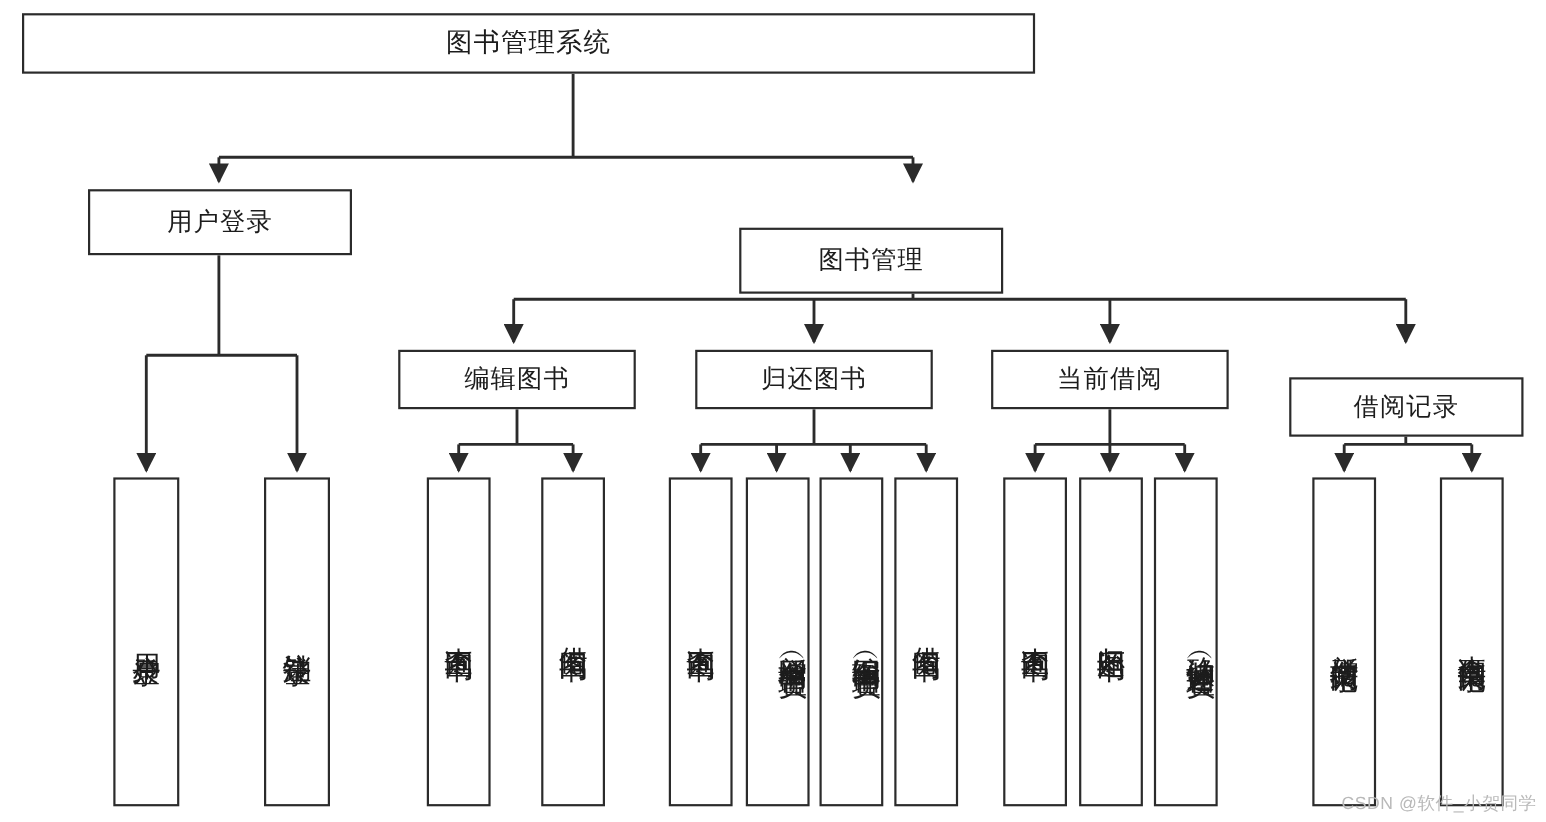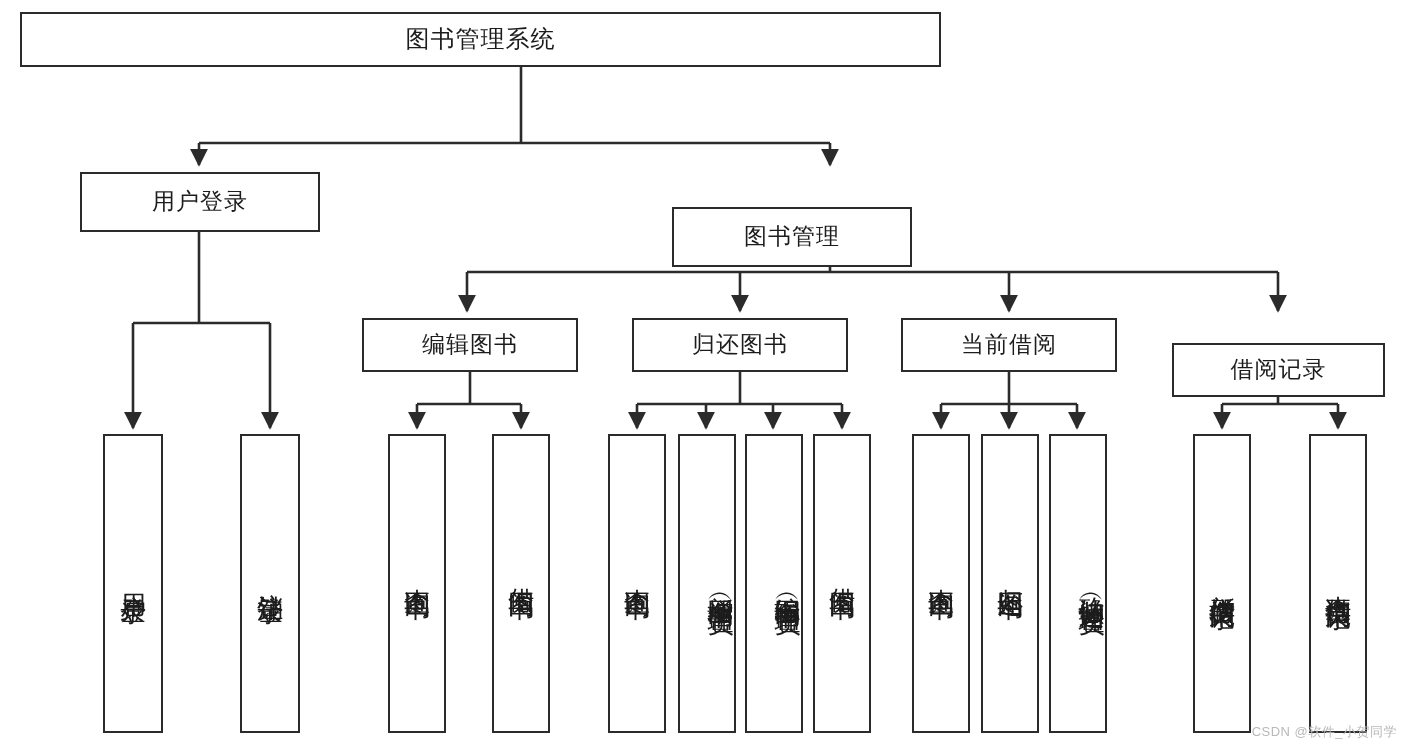--- a/index.html
+++ b/index.html
@@ -59,21 +59,21 @@
   }
   .node-v .vtext {
     writing-mode: vertical-rl;
     text-orientation: upright;
     display: block;
   }
   .watermark {
     position: absolute;
     right: 8px;
     bottom: 6px;
-    font-size: 13px;
+    font-size: 16px;
     color: #b9b9b9;
     white-space: nowrap;
     letter-spacing: 0.5px;
   }
 </style>
 </head>
 <body>
 
 <div id="canvas">
 

